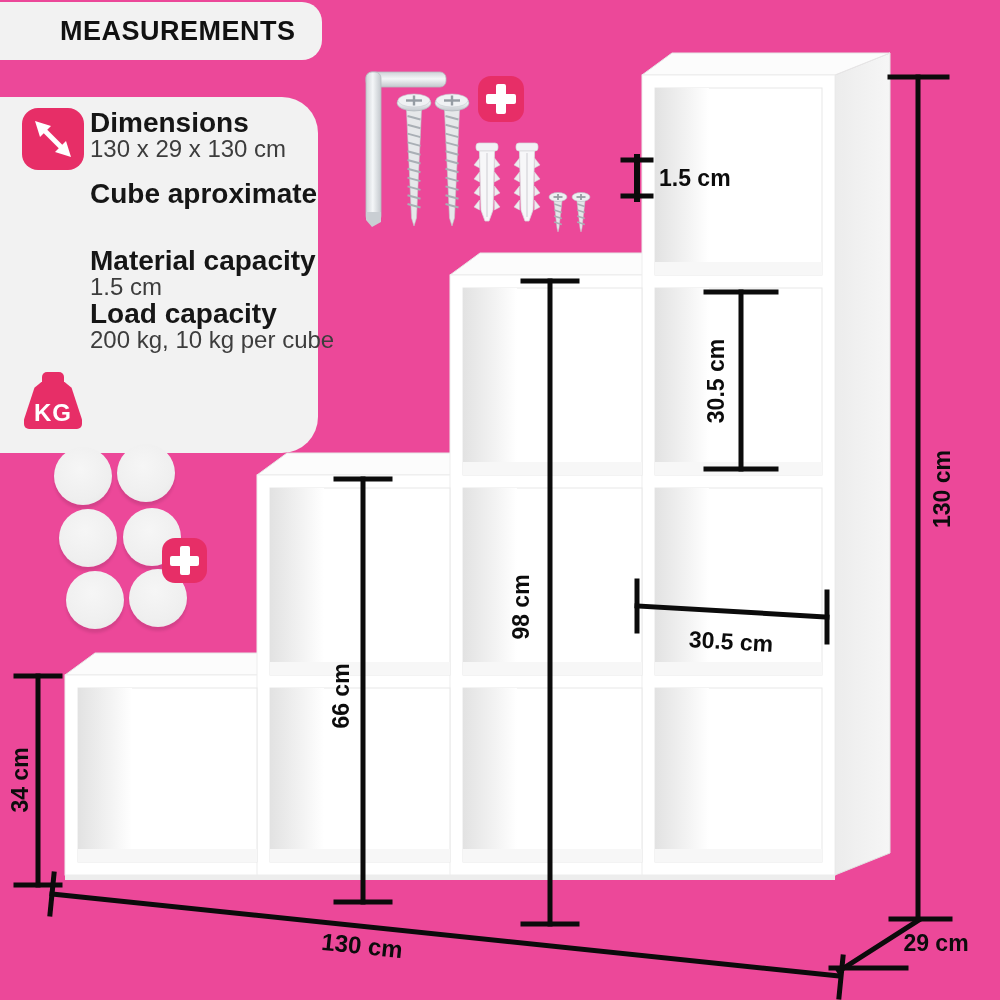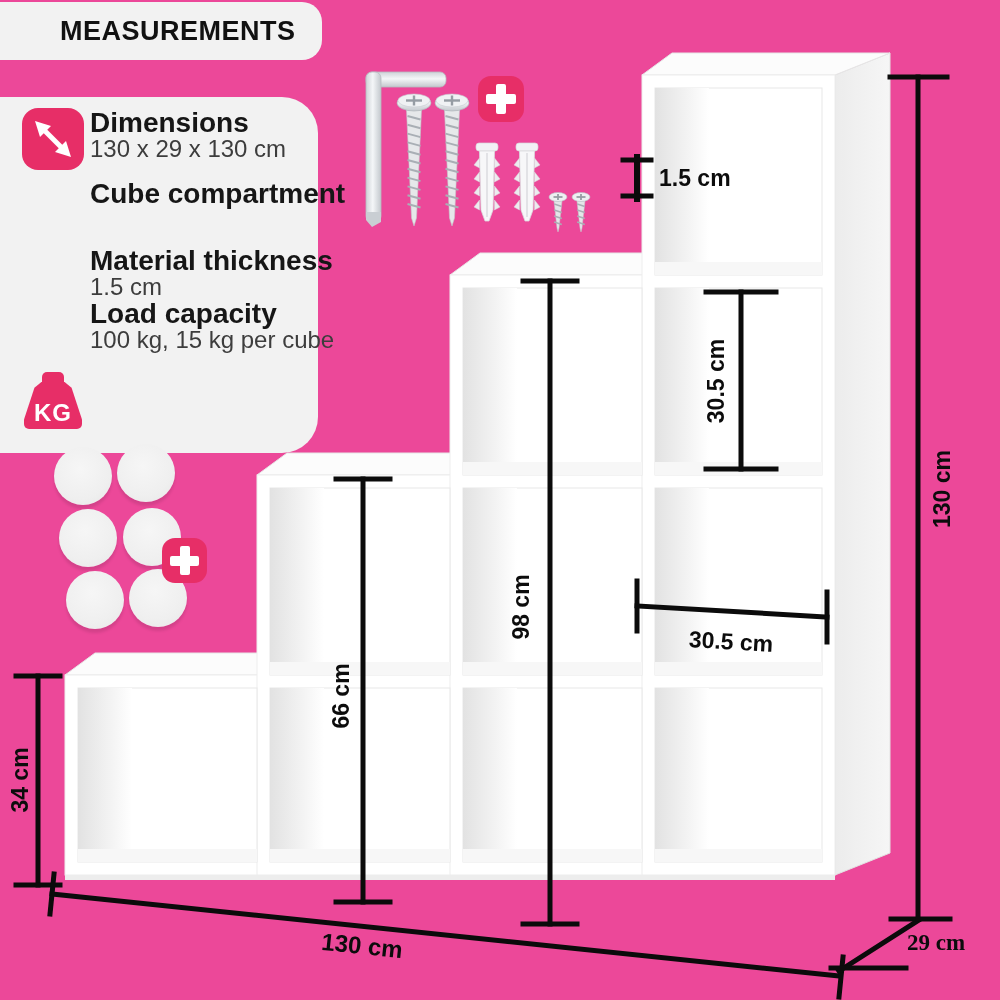--- a/index.html
+++ b/index.html
@@ -56,29 +56,29 @@
       <polygon points="13,13 29,18 18,29" fill="#fff"></polygon>
       <polygon points="49,49 33,44 44,33" fill="#fff"></polygon>
     </svg>
   </div>
 
   <div class="spec" style="top:110px;">
     <div class="lbl">Dimensions</div>
     <div class="val">130 x 29 x 130 cm</div>
   </div>
   <div class="spec" style="top:181px;">
-    <div class="lbl">Cube compartment</div>
+    <div class="lbl">Cube aproximate</div>
   </div>
   <div class="spec" style="top:248px;">
-    <div class="lbl">Material thickness</div>
+    <div class="lbl">Material capacity</div>
     <div class="val">1.5 cm</div>
   </div>
   <div class="spec" style="top:301px;">
     <div class="lbl">Load capacity</div>
-    <div class="val">100 kg, 15 kg per cube</div>
+    <div class="val">200 kg, 10 kg per cube</div>
   </div>
 
   <div class="kg">
     <div class="knob"></div>
     <div class="body"></div>
     <div class="kgtxt">KG</div>
   </div>
 
   <div class="pad" style="left:54px;top:447px;"></div>
   <div class="pad" style="left:117px;top:444px;"></div>
@@ -277,15 +277,15 @@
     <line x1="890" y1="77" x2="947" y2="77"></line>
   </svg>
 
   <div class="dim-label lab-left" style="left:659px;top:178px;">1.5 cm</div>
   <div class="dim-label rot90" style="left:716px;top:381px;">30.5 cm</div>
   <div class="dim-label rot3" style="left:731px;top:642px;">30.5 cm</div>
   <div class="dim-label rot90" style="left:521px;top:607px;">98 cm</div>
   <div class="dim-label rot90" style="left:341px;top:696px;">66 cm</div>
   <div class="dim-label rot90" style="left:20px;top:780px;">34 cm</div>
   <div class="dim-label rot6" style="left:362px;top:946px;">130 cm</div>
-  <div class="dim-label" style="left:936px;top:943px;font-family:Liberation Serif, serif;">29 cm</div>
+  <div class="dim-label" style="left:936px;top:943px;">29 cm</div>
   <div class="dim-label rot90" style="left:942px;top:489px;">130 cm</div>
 </div>
 
 </body></html>

